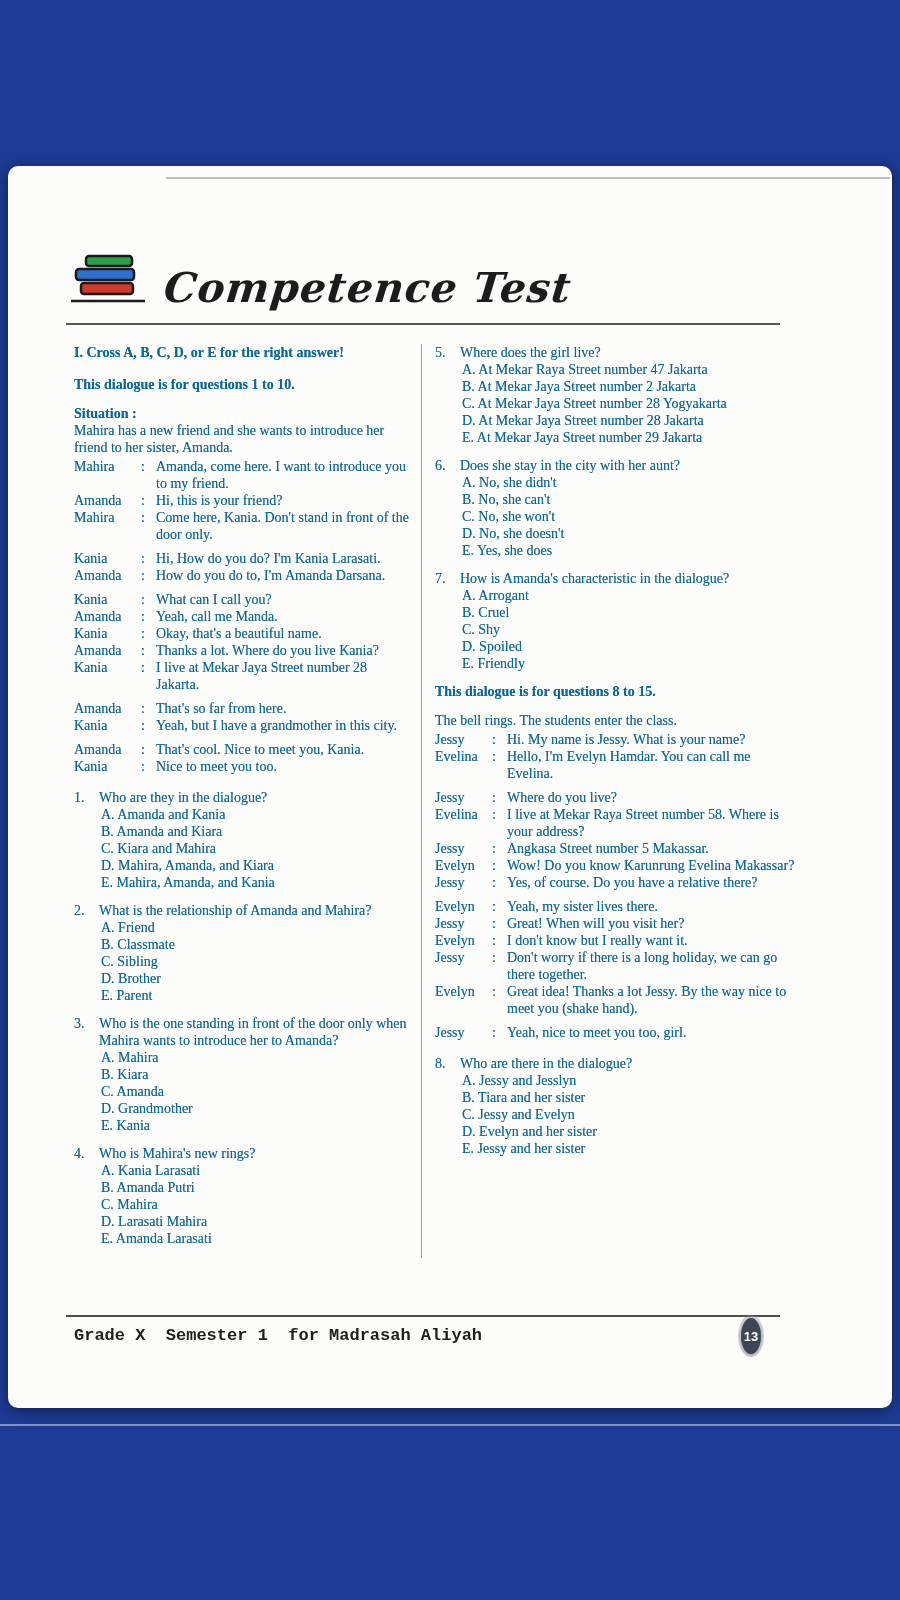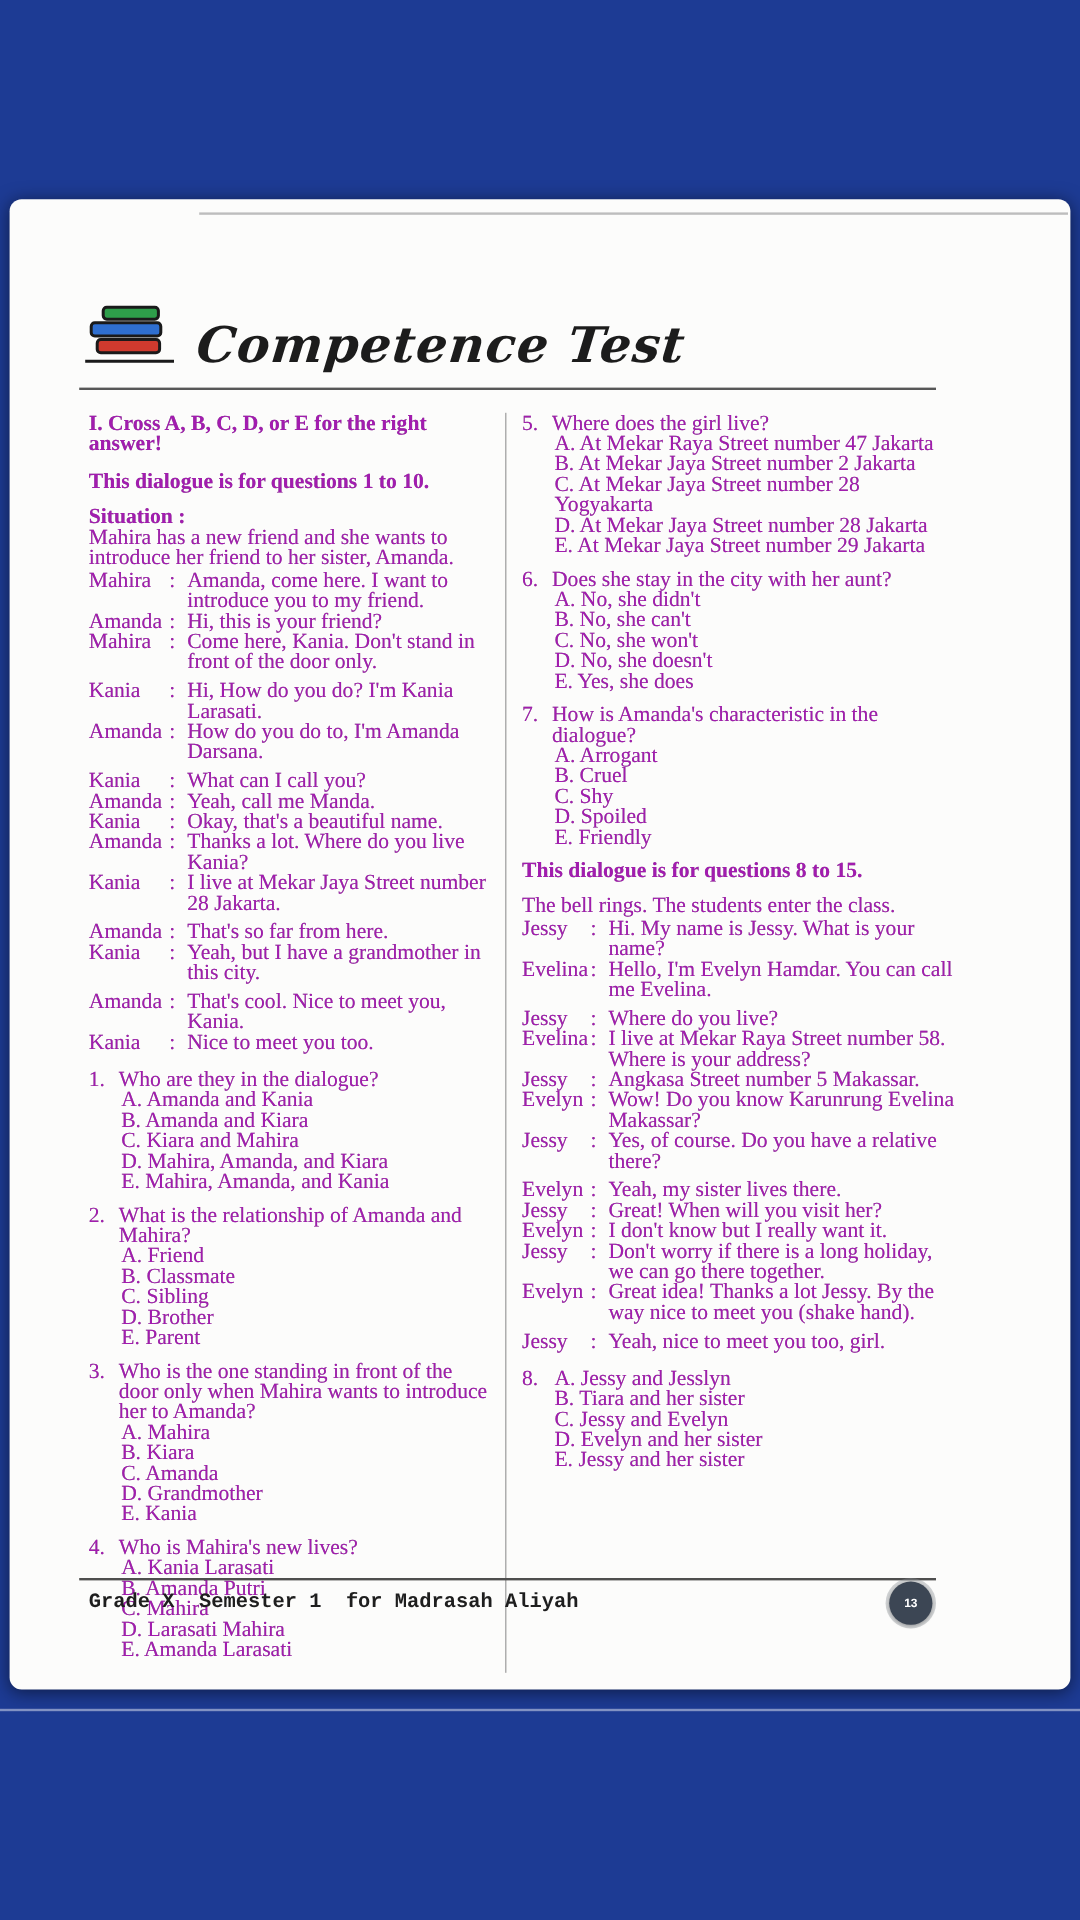--- a/index.html
+++ b/index.html
@@ -21,21 +21,21 @@
   .header-row { position: absolute; left: 58px; top: 86px; display: flex; align-items: flex-end; gap: 14px; }
   .logo { width: 84px; height: 62px; flex: 0 0 auto; }
   .title {
     font-family: "DejaVu Serif", serif; font-style: italic; font-weight: bold;
     font-size: 41px; color: #1c1c1c; transform: skewX(-6deg);
     letter-spacing: 1px; padding-bottom: 2px; white-space: nowrap;
   }
   .title-rule { position: absolute; left: 58px; top: 157px; width: 714px; height: 2px; background: #575757; }
   .columns {
     position: absolute; left: 66px; top: 178px; width: 726px;
-    display: flex; color: #a21caf; font-size: 18px; line-height: 17px;
+    display: flex; color: #0369a1; font-size: 14px; line-height: 17px;
     text-shadow: 0 0 .5px rgba(70,70,70,.55);
   }
   .col-left  { width: 347px; padding-right: 12px; }
   .divider   { width: 1px; background: #9b9b9b; }
   .col-right { flex: 1; padding-left: 13px; }
   .bold { font-weight: bold; }
   .instruction { margin-bottom: 15px; }
   .intro { margin-bottom: 12px; }
   .scene { margin-bottom: 1px; }
   .dialogue { margin: 2px 0 14px; }
@@ -46,24 +46,24 @@
   .question { margin-bottom: 11px; display: grid; grid-template-columns: 25px 1fr; }
   .q-options { margin-left: 2px; }
   .opt { }
   .footer-rule { position: absolute; left: 58px; top: 1149px; width: 714px; height: 2px; background: #4e4e4e; }
   .footer-text {
     position: absolute; left: 66px; top: 1160px;
     font-family: Liberation Mono, monospace; font-weight: bold;
     font-size: 17px; color: #1e1e1e; white-space: pre;
   }
   .badge {
-    position: absolute; left: 733px; top: 1152px; width: 36px; height: 36px;
+    position: absolute; left: 733px; top: 1152px; width: 20px; height: 36px;
     border-radius: 50%; background: var(--badge, #3c4654); color: #fff;
     display: flex; align-items: center; justify-content: center;
-    font-family: "Liberation Sans", sans-serif; font-size: 10px; font-weight: bold;
+    font-family: "Liberation Sans", sans-serif; font-size: 13px; font-weight: bold;
     box-shadow: 0 0 0 3px rgba(140,145,150,.4), 0 1px 3px rgba(0,0,0,.4);
   }
   .bottom-line { position: absolute; left: 0; top: 1424px; width: 900px; height: 2px; background: rgba(255,255,255,.45); }
 </style>
 </head>
 <body>
 
 <div class="page">
   <div class="page-topline"></div>
 
@@ -197,21 +197,21 @@
                 <div class="opt">B. Kiara</div>
                 <div class="opt">C. Amanda</div>
                 <div class="opt">D. Grandmother</div>
                 <div class="opt">E. Kania</div>
               </div>
           </div>
         </div>
           <div class="question">
           <div class="q-num">4.</div>
           <div class="q-body">
-            <div class="q-text">Who is Mahira's new lives?</div>
+            <div class="q-text">Who is Mahira's new rings?</div>
             <div class="q-options">
                 <div class="opt">A. Kania Larasati</div>
                 <div class="opt">B. Amanda Putri</div>
                 <div class="opt">C. Mahira</div>
                 <div class="opt">D. Larasati Mahira</div>
                 <div class="opt">E. Amanda Larasati</div>
               </div>
           </div>
         </div>
         </div>
@@ -331,20 +331,21 @@
           <span class="dlg-speaker">Jessy</span>
           <span class="dlg-sep"></span>
           <span class="dlg-text">Yeah, nice to meet you too, girl.</span>
         </div>
         </div>
 
       <div id="qbottom">
           <div class="question">
           <div class="q-num">8.</div>
           <div class="q-body">
+            <div class="q-text">Who are there in the dialogue?</div>
             <div class="q-options">
                 <div class="opt">A. Jessy and Jesslyn</div>
                 <div class="opt">B. Tiara and her sister</div>
                 <div class="opt">C. Jessy and Evelyn</div>
                 <div class="opt">D. Evelyn and her sister</div>
                 <div class="opt">E. Jessy and her sister</div>
               </div>
           </div>
         </div>
         </div>

